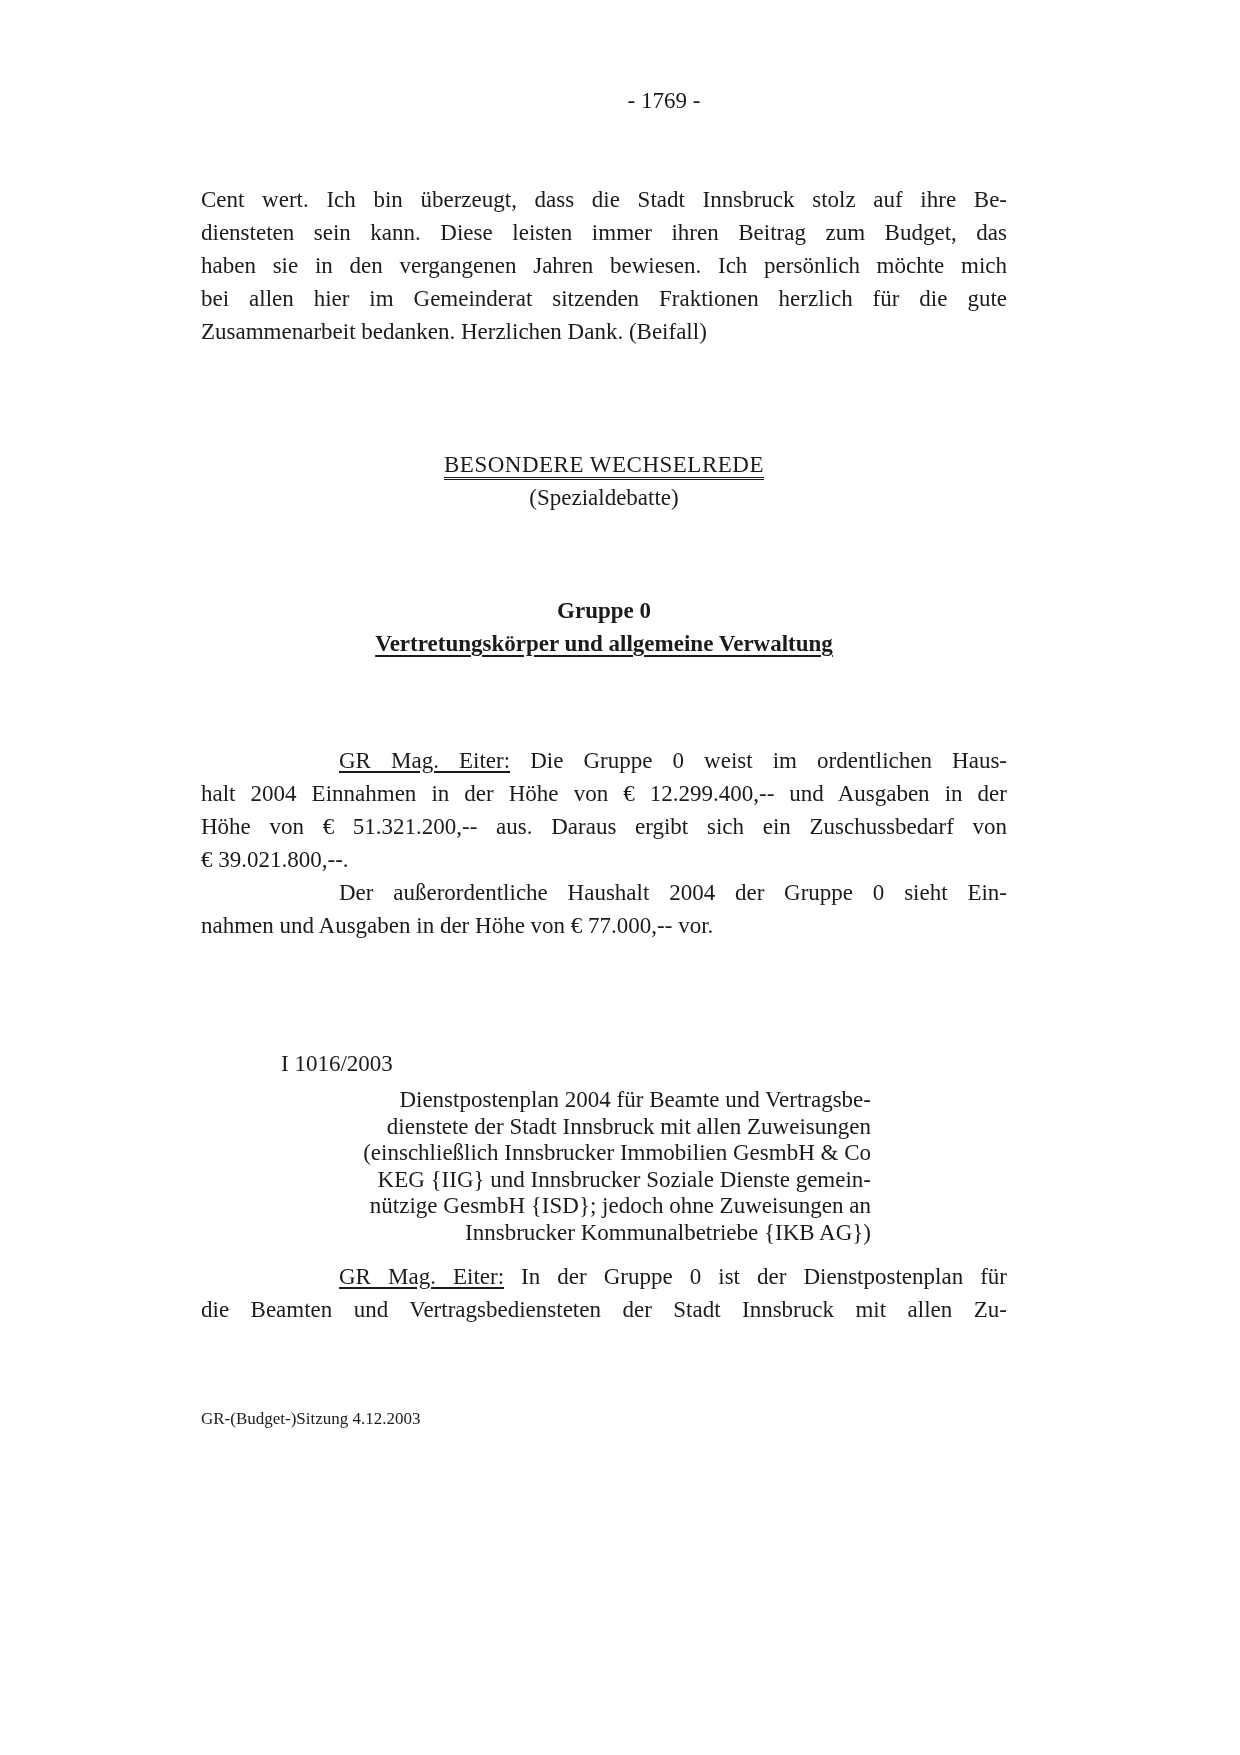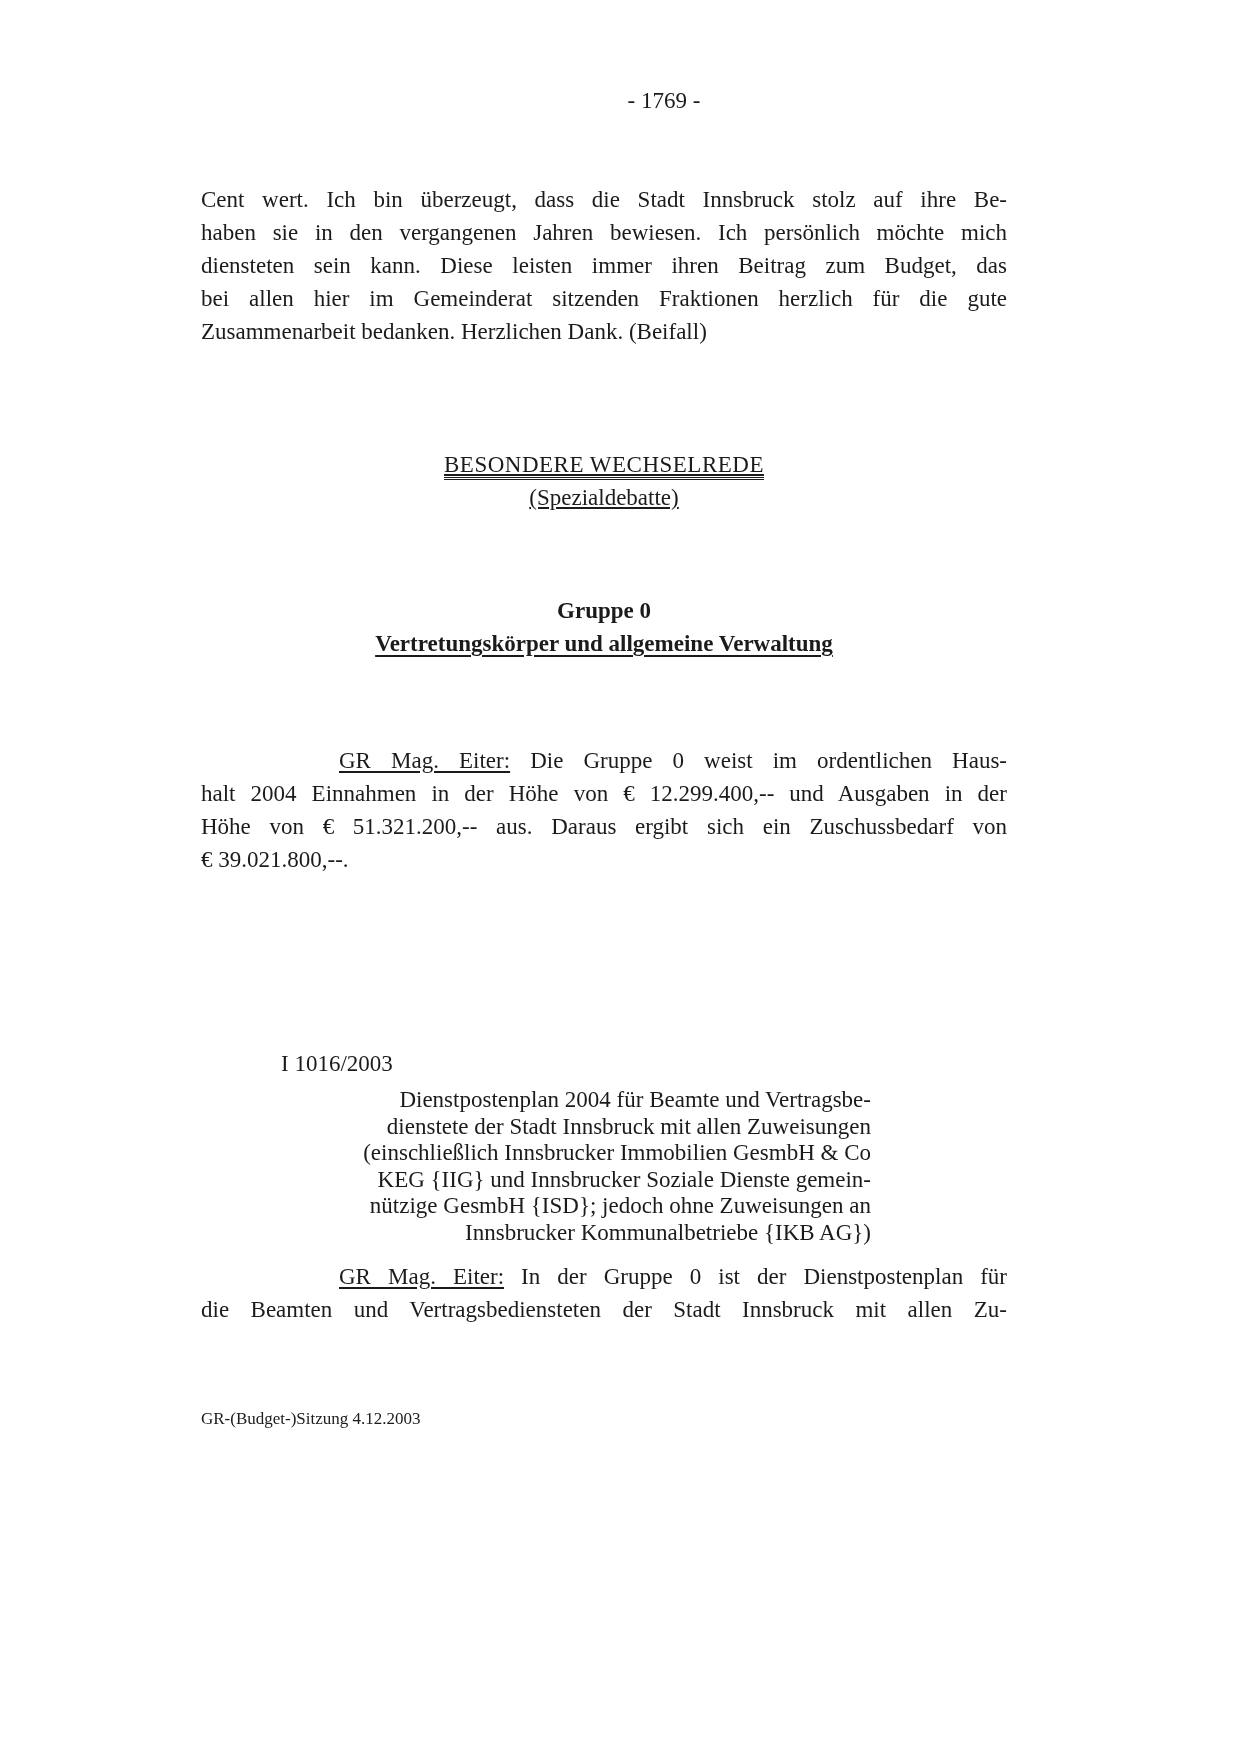--- a/index.html
+++ b/index.html
@@ -47,21 +47,21 @@
     top: 183px;
     left: 157px;
     width: 806px;
   }
   .center-block {
     position: absolute;
     left: 157px;
     width: 806px;
     text-align: center;
   }
-  .pos-section { top: 448px; text-decoration: underline; }
+  .pos-section { top: 448px; }
   .section-title {
     text-decoration: underline;
     text-decoration-style: double;
     text-decoration-thickness: 1px;
     text-underline-offset: 5px;
     letter-spacing: 0.5px;
   }
   .pos-group { top: 594px; }
   .group-title { font-weight: bold; }
   .group-subtitle {
@@ -108,22 +108,22 @@
 </style>
 </head>
 <body>
 
 <div class="page">
 
   <div class="page-number">- 1769 -</div>
 
   <div class="pos-intro justify">
       <div class="line">Cent wert. Ich bin überzeugt, dass die Stadt Innsbruck stolz auf ihre Be-</div>
+      <div class="line">diensteten sein kann. Diese leisten immer ihren Beitrag zum Budget, das</div>
       <div class="line">haben sie in den vergangenen Jahren bewiesen. Ich persönlich möchte mich</div>
-      <div class="line">diensteten sein kann. Diese leisten immer ihren Beitrag zum Budget, das</div>
       <div class="line">bei allen hier im Gemeinderat sitzenden Fraktionen herzlich für die gute</div>
       <div class="line">Zusammenarbeit bedanken. Herzlichen Dank. (Beifall)</div>
     </div>
 
   <div class="center-block pos-section">
     <div class="section-title">BESONDERE WECHSELREDE</div>
     <div class="section-subtitle">(Spezialdebatte)</div>
   </div>
 
   <div class="center-block pos-group">
@@ -133,20 +133,26 @@
 
   <div class="pos-speech1">
     <div>
       <div class="line jline indent">
         <span class="speaker">GR Mag. Eiter:</span><span> Die Gruppe 0 weist im ordentlichen Haus-</span>
       </div>
       <div class="justify">
           <div class="line">halt 2004 Einnahmen in der Höhe von € 12.299.400,-- und Ausgaben in der</div>
           <div class="line">Höhe von € 51.321.200,-- aus. Daraus ergibt sich ein Zuschussbedarf von</div>
           <div class="line">€ 39.021.800,--.</div>
+        </div>
+    </div>
+    <div>
+      <div class="line jline indent">Der außerordentliche Haushalt 2004 der Gruppe 0 sieht Ein-</div>
+      <div class="justify">
+          <div class="line">nahmen und Ausgaben in der Höhe von € 77.000,-- vor.</div>
         </div>
     </div>
   </div>
 
   <div class="item-number">I 1016/2003</div>
 
   <div class="item-block">
       <div class="line">Dienstpostenplan 2004 für Beamte und Vertragsbe-</div>
       <div class="line">dienstete der Stadt Innsbruck mit allen Zuweisungen</div>
       <div class="line">(einschließlich Innsbrucker Immobilien GesmbH &amp; Co</div>

